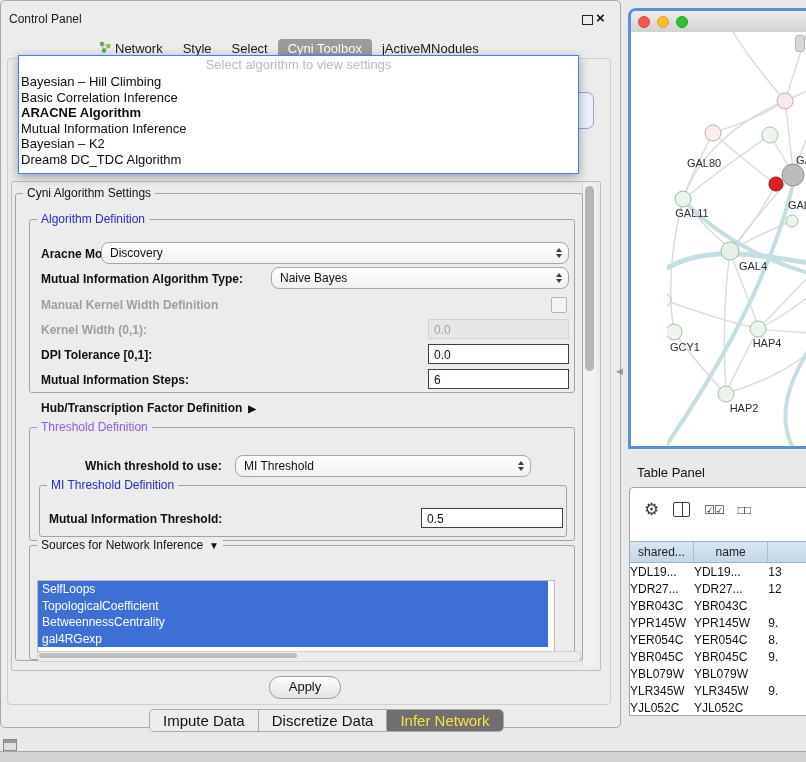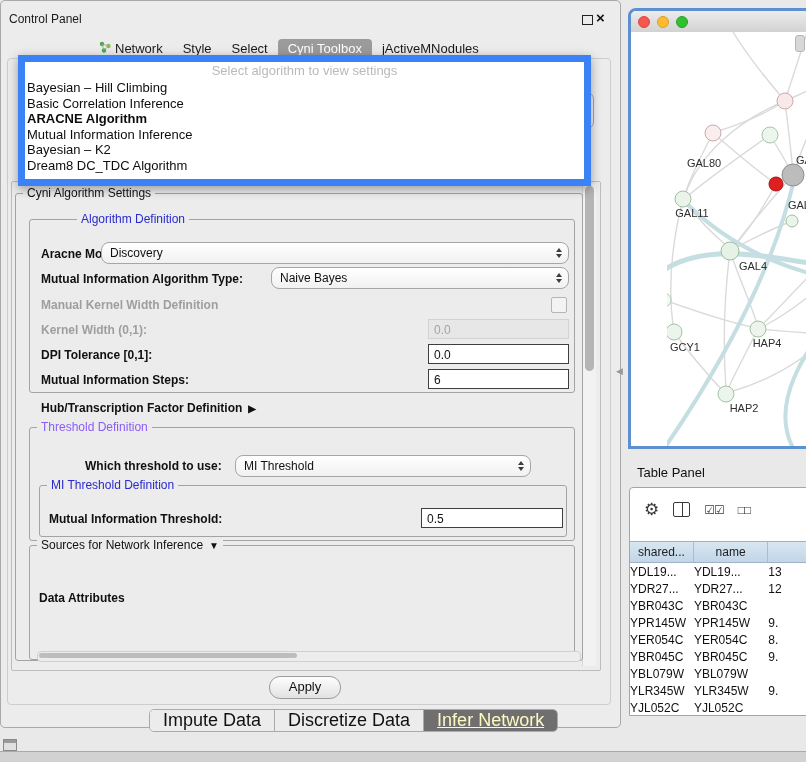--- a/index.html
+++ b/index.html
@@ -12,21 +12,21 @@
   .float-btn{position:absolute;left:581px;top:14px;width:9px;height:8px;border:1.5px solid #222;}
   .close-btn{position:absolute;left:595px;top:9px;font-size:15px;font-weight:bold;color:#111;line-height:16px;}
   
   .tabbar{position:absolute;left:88px;top:37px;height:21px;display:flex;align-items:center;font-size:13px;}
   .tab{padding:2px 10px;display:flex;align-items:center;gap:4px;white-space:nowrap;color:#1a1a1a;}
   .tab.sel{background:#9b9b9b;color:#fff;border-radius:4px 4px 0 0;}
   .content-frame{position:absolute;left:6px;top:57px;width:602px;height:645px;
                  border:1px solid #cdcdcd;border-radius:4px;}
   
   .popup{position:absolute;left:18px;top:55px;width:559px;height:117px;background:#fff;
-         border:7px solid #3b82f6;box-shadow:0 3px 10px rgba(0,0,0,.35);z-index:30;font-size:13px;}
+         border:1px solid #3b82f6;box-shadow:0 3px 10px rgba(0,0,0,.35);z-index:30;font-size:13px;}
   .popup-ph{height:18px;line-height:18px;text-align:center;color:#b9b9b9;}
   .popup-item{height:15.5px;line-height:15.5px;padding-left:2px;color:#0d0d0d;white-space:nowrap;}
   .popup-item.bold{font-weight:bold;}
   .frag-btn{position:absolute;left:556px;top:92px;width:36px;height:35px;border:1px solid #93a9c6;
             border-radius:7px;background:#eef1f6;z-index:5;}
   
   .scrollpane{position:absolute;left:10px;top:180px;width:588px;height:488px;
               border:1px solid #bdbdbd;border-radius:2px;}
   .vscroll{position:absolute;left:581px;top:183px;width:13px;height:482px;background:#f2f2f2;
            border-left:1px solid #d6d6d6;}
@@ -48,25 +48,25 @@
   .attr-list{position:absolute;left:36px;top:579px;width:516px;height:70px;background:#fff;
              border:1px solid #b9b9b9;overflow:hidden;}
   .attr-item{height:16.5px;line-height:16.5px;background:#3e6fd6;color:#fff;font-size:12px;
              padding-left:4px;width:calc(100% - 10px);white-space:nowrap;}
   .hscroll{position:absolute;left:36px;top:650px;width:542px;height:9px;background:#ededed;
            border:1px solid #d0d0d0;border-radius:4px;}
   .hthumb{position:absolute;left:1px;top:1px;width:258px;height:5px;background:#bdbdbd;border-radius:3px;}
   .apply-btn{position:absolute;left:268px;top:675px;width:70px;height:21px;border:1px solid #9c9c9c;
              border-radius:11px;background:linear-gradient(#fdfdfd,#e2e2e2);font-size:13px;
              text-align:center;line-height:20px;}
-  .seg-bar{position:absolute;left:148px;top:708px;height:21px;display:flex;font-size:18px;
+  .seg-bar{position:absolute;left:148px;top:708px;height:21px;display:flex;font-size:15px;
            border:1px solid #aaaaaa;border-radius:5px;overflow:hidden;}
   .seg{padding:2px 13px;line-height:17px;background:#ececec;border-right:1px solid #aaaaaa;white-space:nowrap;}
   .seg:last-child{border-right:none;}
-  .seg.sel{background:#6f6f6f;color:#fef9c3;text-decoration:underline;}
+  .seg.sel{background:#6f6f6f;color:#fde047;}
   
   .net-win{position:absolute;left:628px;top:8px;width:182px;height:441px;border:3px solid #5c90d0;
            border-radius:8px 0 0 0;background:#fff;box-sizing:border-box;overflow:hidden;}
   .net-titlebar{height:21px;background:linear-gradient(#ececec,#d2d2d2);border-bottom:1px solid #b0b0b0;
                 display:flex;align-items:center;padding-left:7px;gap:7px;}
   .light{width:12px;height:12px;border-radius:50%;box-sizing:border-box;}
   .light.red{background:#f4574e;border:1px solid #d44;}
   .light.yellow{background:#fdbb2d;border:1px solid #d9a02a;}
   .light.green{background:#2fc12f;border:1px solid #2a9e2a;}
   .net-canvas{position:absolute;left:0;top:21px;right:0;bottom:0;background:#fff;padding-left:36px;}
@@ -133,21 +133,21 @@
     <div class="scrollpane"></div>
     <div class="vscroll">
       <div class="vthumb"></div>
     </div>
 
     <div class="grp" style="left:14px;top:192px;width:566px;height:466px;">
       <div class="grp-title">Cyni Algorithm Settings</div>
     </div>
 
     <div class="grp" style="left:28px;top:218px;width:544px;height:172px;">
-      <div class="grp-title" style="color:#2929cc;margin-left:40px;">Algorithm Definition</div>
+      <div class="grp-title" style="color:#2929cc;">Algorithm Definition</div>
     </div>
 
     <div class="lbl" style="left:40px;top:246px;">Aracne Mode:</div>
     <div class="combo" style="left:100px;top:241px;width:468px;">
       <span>Discovery</span>
       <span class="arrows">
           <span class="arr-up"></span>
           <span class="arr-dn"></span>
         </span>
     </div>
@@ -195,20 +195,26 @@
     </div>
     <div class="lbl" style="left:48px;top:511px;">Mutual Information Threshold:</div>
     <div class="field" style="left:420px;top:507px;width:142px;">0.5</div>
 
     <div class="grp" style="left:28px;top:544px;width:544px;height:113px;">
       <div class="grp-title">
         <span>Sources for Network Inference</span><span class="tri">▼</span>
       </div>
     </div>
     <div class="lbl" style="left:38px;top:564px;margin-top:26px;">Data Attributes</div>
+    <div class="attr-list" id="attr-list">
+        <div class="attr-item" style="background: rgb(62, 111, 214);">SelfLoops</div>
+        <div class="attr-item" style="background: rgb(62, 111, 214);">TopologicalCoefficient</div>
+        <div class="attr-item" style="background: rgb(62, 111, 214);">BetweennessCentrality</div>
+        <div class="attr-item" style="background: rgb(62, 111, 214);">gal4RGexp</div>
+      </div>
     <div class="hscroll">
       <div class="hthumb"></div>
     </div>
 
     <div class="apply-btn">Apply</div>
 
     <div class="seg-bar" id="bottom-tabs">
         <div class="seg">Impute Data</div>
         <div class="seg">Discretize Data</div>
         <div class="seg sel">Infer Network</div>

